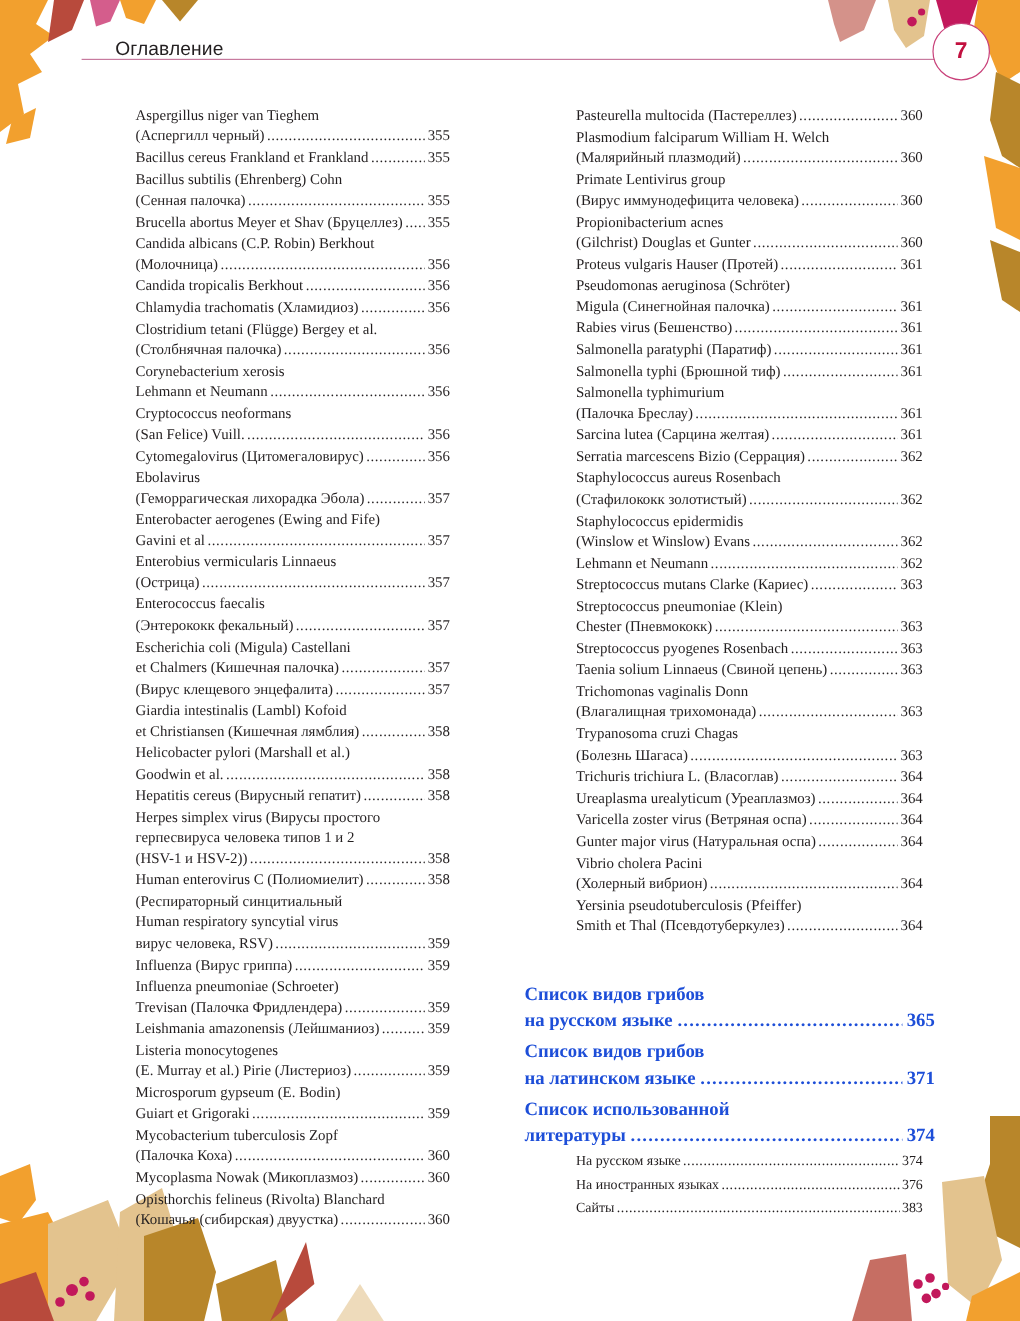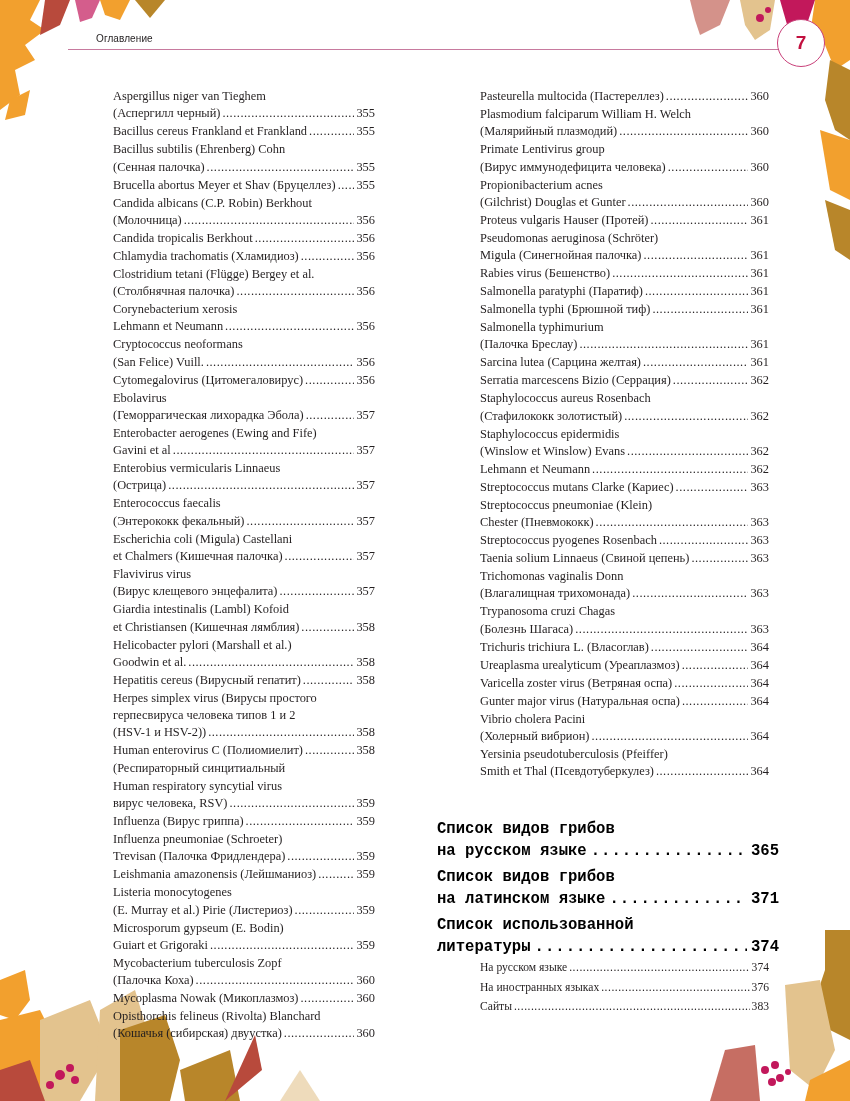--- a/index.html
+++ b/index.html
@@ -5,21 +5,21 @@
   html, body { margin: 0; padding: 0; }
   body {
     width: 850px; height: 1101px; position: relative; overflow: hidden;
     background: #ffffff; color: #231f20;
     font-family: "Liberation Serif", "DejaVu Serif", serif;
   }
   .deco { position: absolute; pointer-events: none; }
   .header-label {
     position: absolute; left: 96px; top: 33px;
     font-family: "Liberation Sans", "DejaVu Sans", sans-serif;
-    font-size: 10px; color: #231f20; letter-spacing: 0.1px;
+    font-size: 16px; color: #231f20; letter-spacing: 0.1px;
   }
   .header-rule {
     position: absolute; left: 68px; top: 49px; width: 748px; height: 1px;
     background: #c77a9e;
   }
   .page-badge {
     position: absolute; left: 777px; top: 19px; width: 48px; height: 48px;
     border-radius: 50%; border: 1.5px solid #c9417a; background: #fff;
     display: flex; align-items: center; justify-content: center;
     font-family: "Liberation Sans", "DejaVu Sans", sans-serif;
@@ -36,22 +36,22 @@
   .entry .last .dots {
     flex: 1 1 auto; overflow: hidden; margin: 0 2px;
     letter-spacing: 0.5px; color: #231f20;
   }
   .entry .last .dots::before {
     content: "........................................................................................................................................................";
   }
   .entry .last .pg { flex: 0 0 auto; }
   .section { position: absolute; left: 437px; width: 342px; }
   .section .hd {
-    font-family: Liberation Mono, monospace;
-    font-weight: bold; font-size: 15.6px; line-height: 22px; color: #000000;
+    font-family: Liberation Serif, serif;
+    font-weight: bold; font-size: 15.6px; line-height: 22px; color: #1d4ed8;
   }
   .section .hd .last { display: flex; align-items: baseline; white-space: nowrap; }
   .section .hd .dots { flex: 1 1 auto; overflow: hidden; margin: 0 4px; letter-spacing: 1px; }
   .section .hd .dots::before { content: "........................................................................................................"; }
   .sub { position: absolute; left: 480px; width: 289px; font-size: 11.6px; line-height: 19.5px; }
   .sub .last { display: flex; align-items: baseline; white-space: nowrap; }
   .sub .dots { flex: 1 1 auto; overflow: hidden; margin: 0 2px; letter-spacing: 0.5px; }
   .sub .dots::before { content: "........................................................................................................................................"; }
 </style>
 </head>
@@ -228,21 +228,20 @@
     </div>
     <div class="entry">
       <span class="line">Escherichia coli (Migula) Castellani</span>
       <span class="last">
         <span class="txt">et Chalmers (Кишечная палочка)</span>
         <span class="dots"></span>
         <span class="pg">357</span>
       </span>
     </div>
     <div class="entry">
-      <span class="line">Flavivirus virus</span>
       <span class="last">
         <span class="txt">(Вирус клещевого энцефалита)</span>
         <span class="dots"></span>
         <span class="pg">357</span>
       </span>
     </div>
     <div class="entry">
       <span class="line">Giardia intestinalis (Lambl) Kofoid</span>
       <span class="last">
         <span class="txt">et Christiansen (Кишечная лямблия)</span>

